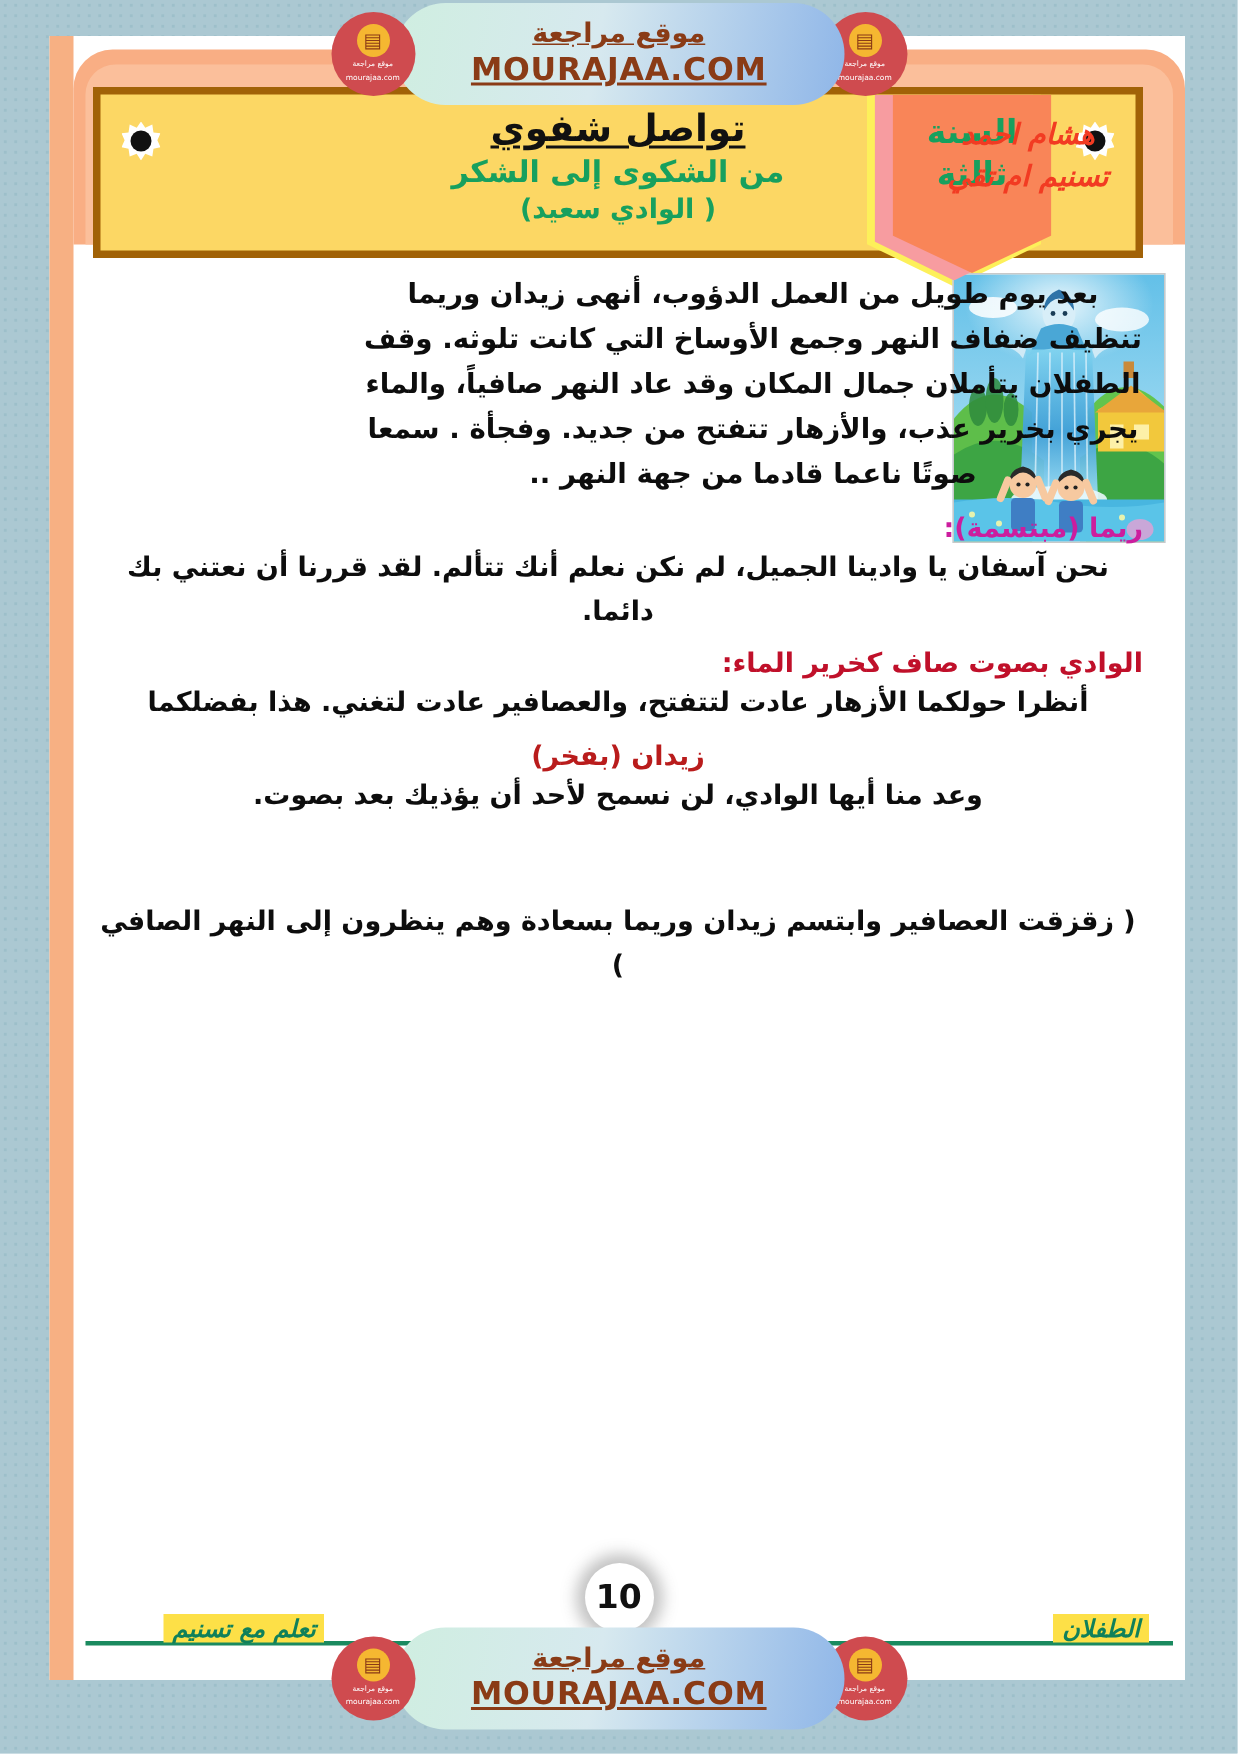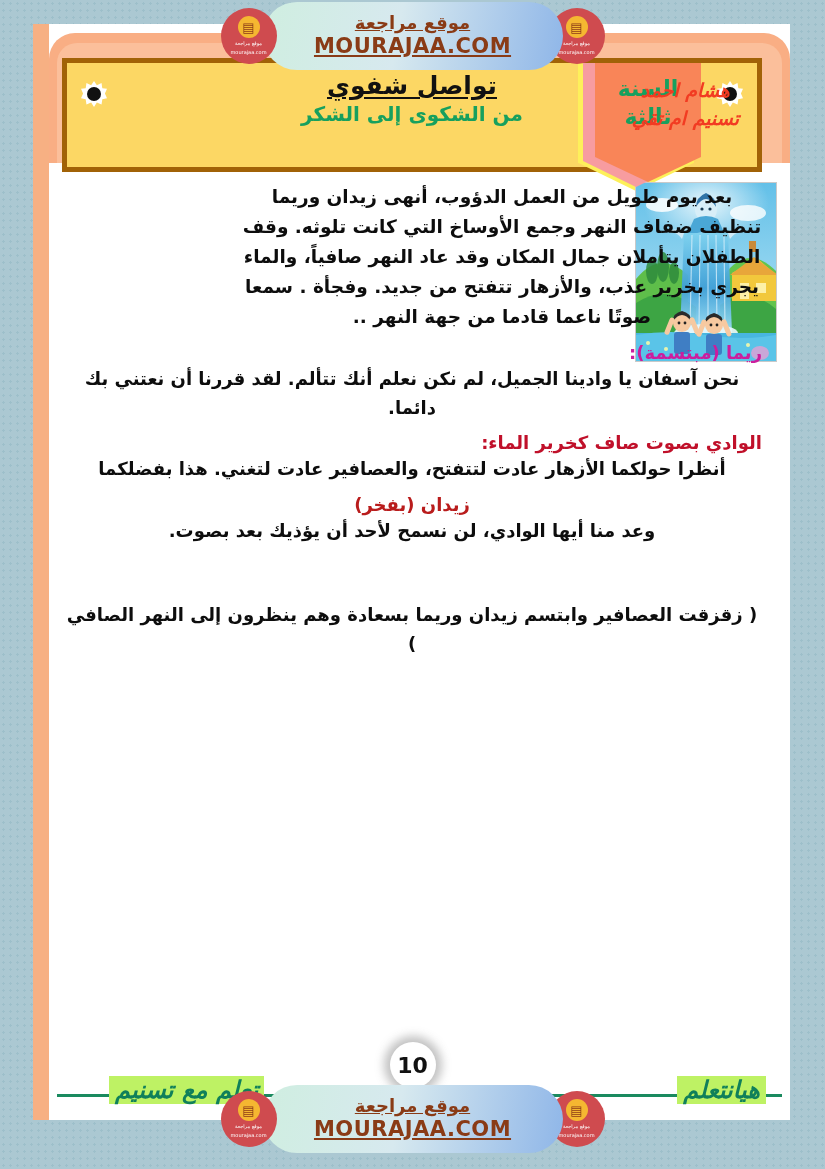--- a/index.html
+++ b/index.html
@@ -153,22 +153,22 @@
   }
 
   
   .footer{
     position:absolute;left:49px;top:1070px;width:741px;height:44px;
   }
   .foot-rule{
     position:absolute;left:8px;right:8px;top:24px;height:3px;background:#1a8a5f;
   }
   .foot-right,.foot-left{
-    position:absolute;top:6px;color:#10805a;font-weight:bold;font-size:24px;
-    font-style:italic;background:#bef264;padding:0 6px;z-index:2;white-space:nowrap;
+    position:absolute;top:6px;color:#10805a;font-weight:bold;font-size:16px;
+    font-style:italic;background:#fde047;padding:0 6px;z-index:2;white-space:nowrap;
   }
   .foot-right{right:24px;}
   .foot-left{left:60px;}
   .page-badge{
     position:absolute;left:50%;top:1042px;transform:translateX(-50%);
     width:46px;height:46px;border-radius:50%;background:#fff;
     box-shadow:0 0 10px 6px rgba(120,120,120,.45);
     display:flex;align-items:center;justify-content:center;
     font-size:22px;font-weight:bold;color:#111;z-index:3;
   }
@@ -220,20 +220,21 @@
         <div class="sb-dot"></div>
     </div>
     <div class="starburst sb-right">
       <div class="sb-outer"></div>
         <div class="sb-dot"></div>
     </div>
 
     <div class="title-block">
       <div class="title-main">تواصل شفوي</div>
       <div class="title-sub">من الشكوى إلى الشكر</div>
+      <div class="title-sub2">( الوادي سعيد)</div>
     </div>
 
     <div class="ribbon-shadow"></div>
     <div class="ribbon-pink"></div>
     <div class="ribbon-main">
       <div class="ribbon-line">السنة</div>
       <div class="ribbon-line">ثالثة</div>
     </div>
 
     <div class="names">
@@ -346,21 +347,21 @@
       <div class="speaker sp-blue" style="text-align:center">زيدان (بفخر)</div>
       <div class="line">وعد منا أيها الوادي، لن نسمح لأحد أن يؤذيك بعد بصوت.</div>
     </div>
   </div>
 
   <p class="closing">( زقزقت العصافير وابتسم زيدان وريما بسعادة وهم ينظرون إلى النهر الصافي )</p>
 </div>
 
 <div class="footer">
   <div class="foot-rule"></div>
-  <div class="foot-right">هيانتعلم</div>
+  <div class="foot-right">الطفلان</div>
   <div class="foot-left">تعلم مع تسنيم</div>
 </div>
 <div class="page-badge">10</div>
 
 <div class="wm wm-top">
   <div class="wm-logo">
     <div class="book">▤</div>
     <div class="cap">موقع مراجعة</div>
     <div class="cap">mourajaa.com</div>
   </div>

